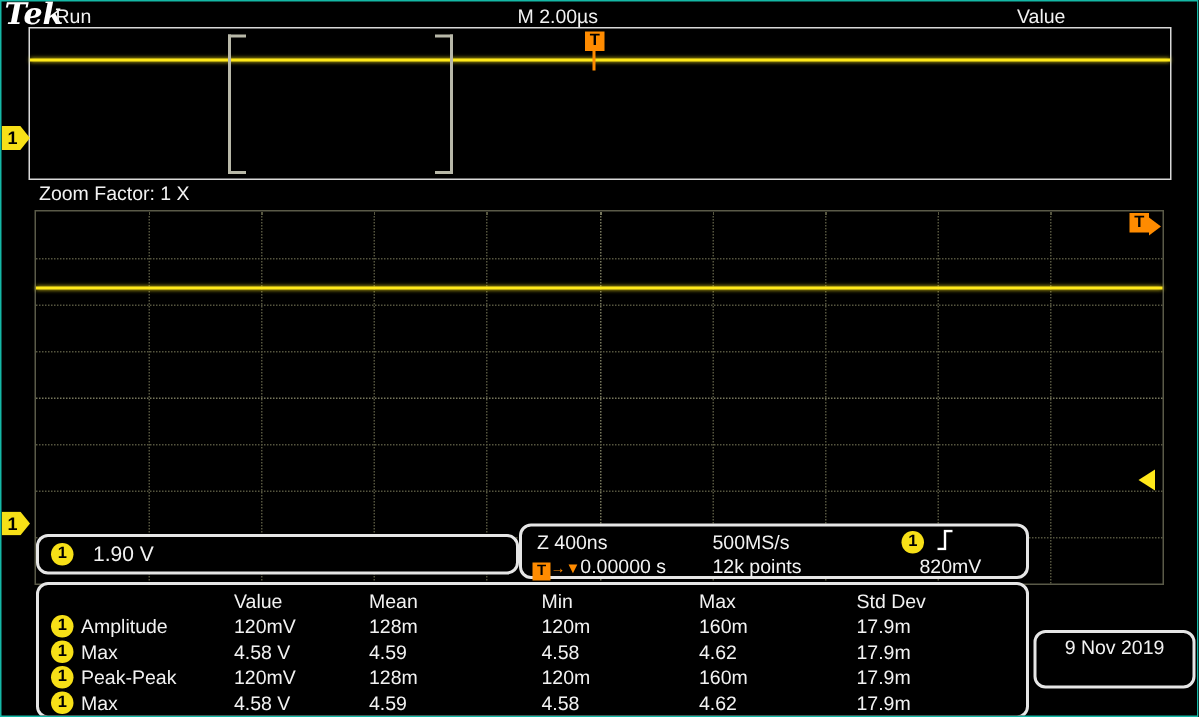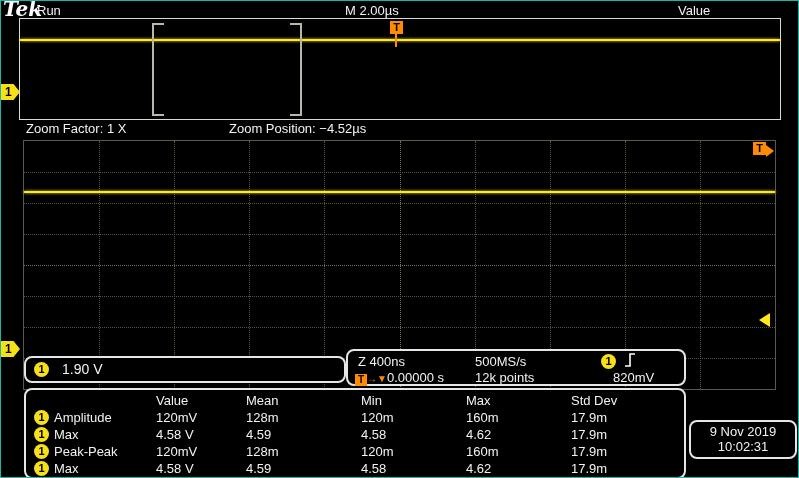--- a/index.html
+++ b/index.html
@@ -91,21 +91,20 @@
   <div class="overview">
     <div class="ovtrace"></div>
     <div class="brkL"></div>
     <div class="brkR"></div>
     <div class="tbox" style="left:370px;top:2px">T</div>
     <div class="ovtrigline"></div>
   </div>
   <div class="chflag" style="left:0;top:83px">1</div>
 
   <span class="zfac">Zoom Factor: 1 X</span>
-  <span class="zpos">Zoom Position: −4.52µs</span>
 
   <div class="main">
     <div class="gv" style="left:10%"></div>
     <div class="gv" style="left:20%"></div>
     <div class="gv" style="left:30%"></div>
     <div class="gv" style="left:40%"></div>
     <div class="gv gc" style="left:50%"></div>
     <div class="gv" style="left:60%"></div>
     <div class="gv" style="left:70%"></div>
     <div class="gv" style="left:80%"></div>
@@ -189,16 +188,15 @@
       <span class="mc c-val">4.58 V</span>
       <span class="mc c-mean">4.59</span>
       <span class="mc c-min">4.58</span>
       <span class="mc c-max">4.62</span>
       <span class="mc c-sd">17.9m</span>
     </div>
   </div>
 
   <div class="panel dt">
     <div class="d">9 Nov 2019</div>
-    <div class="t">10:02:31</div>
   </div>
 
 </div>
 
 </body></html>

